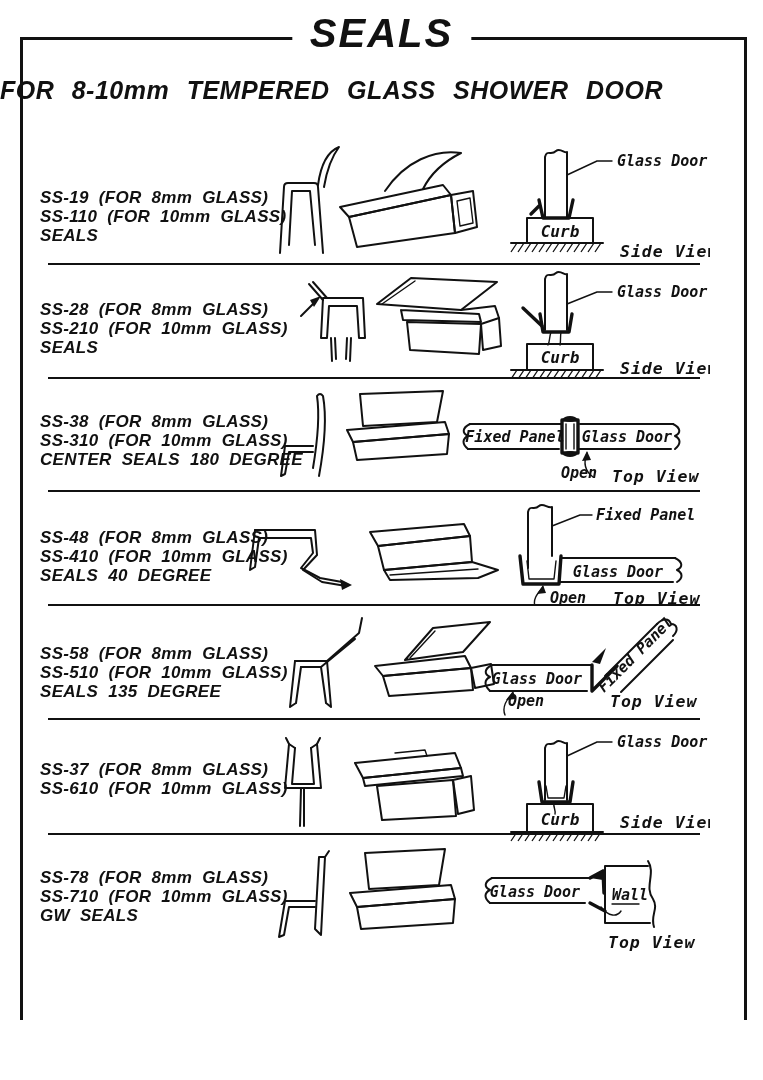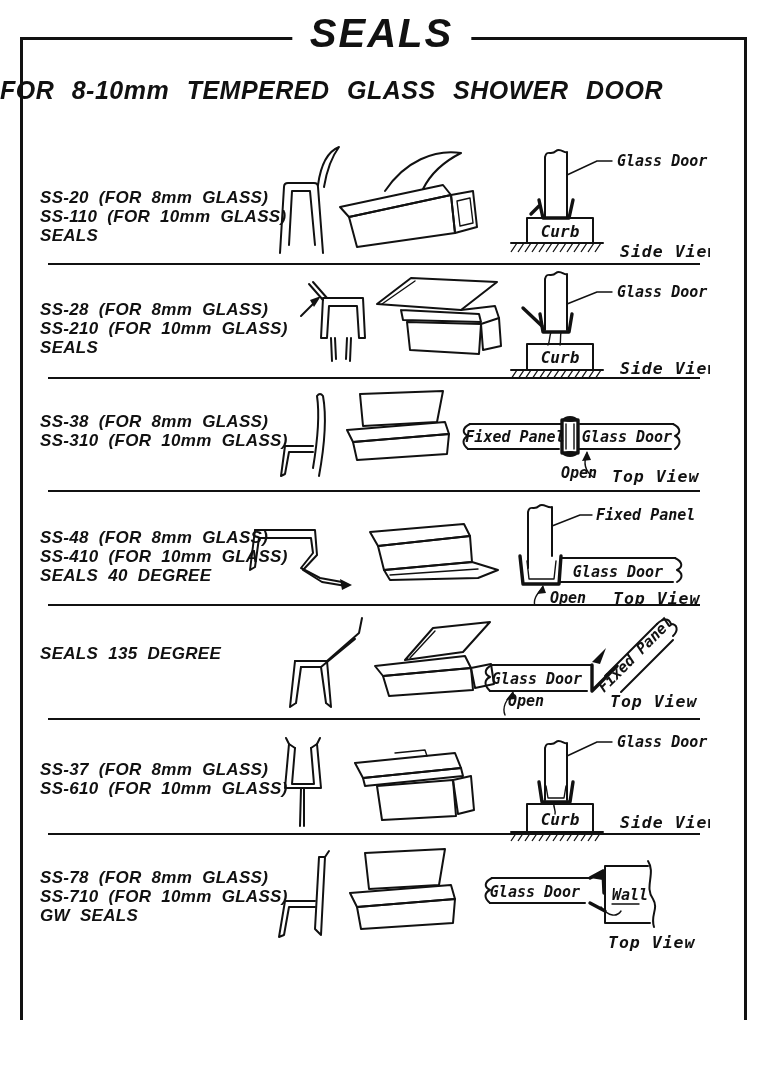--- a/index.html
+++ b/index.html
@@ -28,21 +28,21 @@
 </style>
 </head>
 <body>
 
 <div class="page">
   <div class="frame"></div>
   <h1 class="title">SEALS</h1>
   <h2 class="subtitle">FOR 8-10mm TEMPERED GLASS SHOWER DOOR</h2>
 
   <div class="codes" style="top:188px">
-    <div>SS-20 (FOR 8mm GLASS)</div>
+    <div>SS-19 (FOR 8mm GLASS)</div>
     <div>SS-110 (FOR 10mm GLASS)</div>
     <div>SEALS</div>
   </div>
   <svg class="art" style="top:145px" width="470" height="118" viewBox="0 0 470 118">
     <g>
       <path class="ln" d="M40,108 L44,42 Q44,38 48,38 H74 Q78,38 78,42 L83,108"></path>
       <path class="ln" d="M49,100 L52,46 H70 L75,100"></path>
       <path class="ln" d="M78,40 C81,18 89,6 99,2 C93,10 87,24 84,42"></path>
     </g>
     <g>
@@ -102,20 +102,21 @@
       <text class="t" x="377" y="31">Glass Door</text>
       <text class="tc" x="320" y="97" text-anchor="middle">Curb</text>
       <text class="tv" x="380" y="108">Side View</text>
     </g>
   </svg>
   <div class="sep" style="top:377px"></div>
 
   <div class="codes" style="top:412px">
     <div>SS-38 (FOR 8mm GLASS)</div>
     <div>SS-310 (FOR 10mm GLASS)</div>
+    <div>CENTER SEALS 180 DEGREE</div>
   </div>
   <svg class="art" style="top:388px" width="470" height="102" viewBox="0 0 470 102">
     <g>
       <path class="ln" d="M77,8 Q80,4 83,8 C87,30 85,55 79,88 M77,8 C80,28 78,50 73,80"></path>
       <path class="ln" d="M73,58 H45 L41,88 M73,64 H49 L45,86 M41,88 L45,86"></path>
     </g>
     <g>
       <path class="ln" d="M120,6 L203,3 L197,34 L123,38 Z"></path>
       <path class="ln" d="M107,42 L205,34 L209,46 L113,54 Z"></path>
       <path class="ln" d="M113,54 L209,46 L207,66 L117,72 Z"></path>
@@ -168,20 +169,22 @@
       <polygon class="fl" points="303,85 297,94 306,93"></polygon>
       <text class="t" x="356" y="20">Fixed Panel</text>
       <text class="t" x="378" y="77" text-anchor="middle">Glass Door</text>
       <text class="t" x="310" y="103">Open</text>
       <text class="tv" x="373" y="104">Top View</text>
     </g>
   </svg>
   <div class="sep" style="top:604px"></div>
 
   <div class="codes" style="top:644px">
+    <div>SS-58 (FOR 8mm GLASS)</div>
+    <div>SS-510 (FOR 10mm GLASS)</div>
     <div>SEALS 135 DEGREE</div>
   </div>
   <svg class="art" style="top:614px" width="470" height="104" viewBox="0 0 470 104">
     <g>
       <path class="ln" d="M55,47 L50,93 M61,53 L56,89 M50,93 L56,89"></path>
       <path class="ln" d="M87,47 L91,93 M81,53 L86,89 M91,93 L86,89"></path>
       <path class="ln" d="M55,47 H87 L119,19 L122,4 M61,53 H81 L115,25"></path>
     </g>
     <g>
       <path class="ln" d="M135,52 L225,42 L231,54 L143,62 Z"></path>

